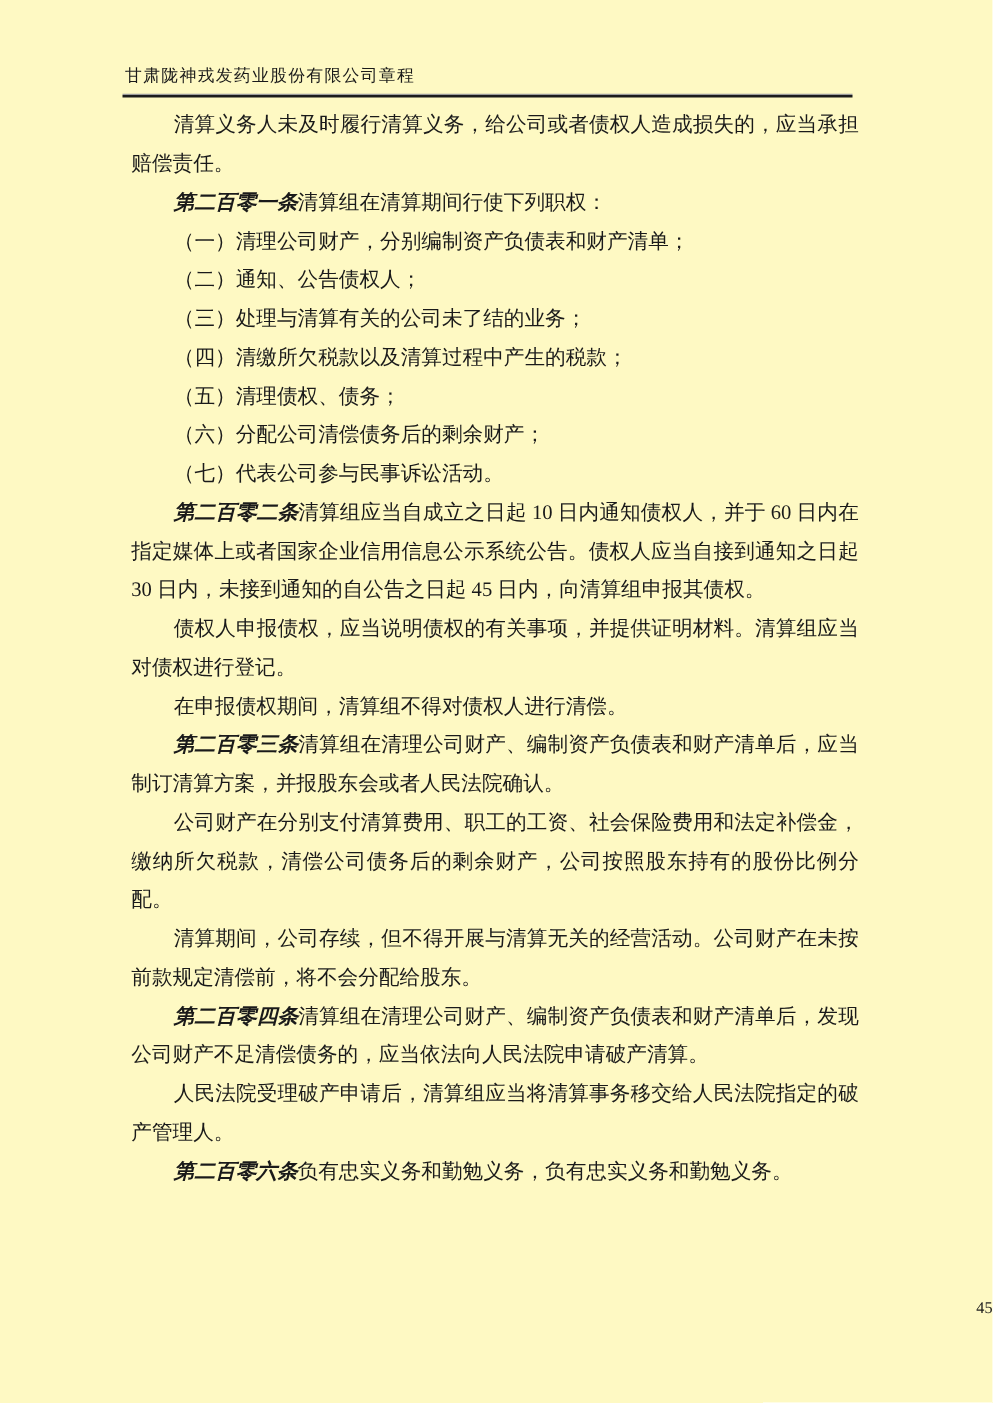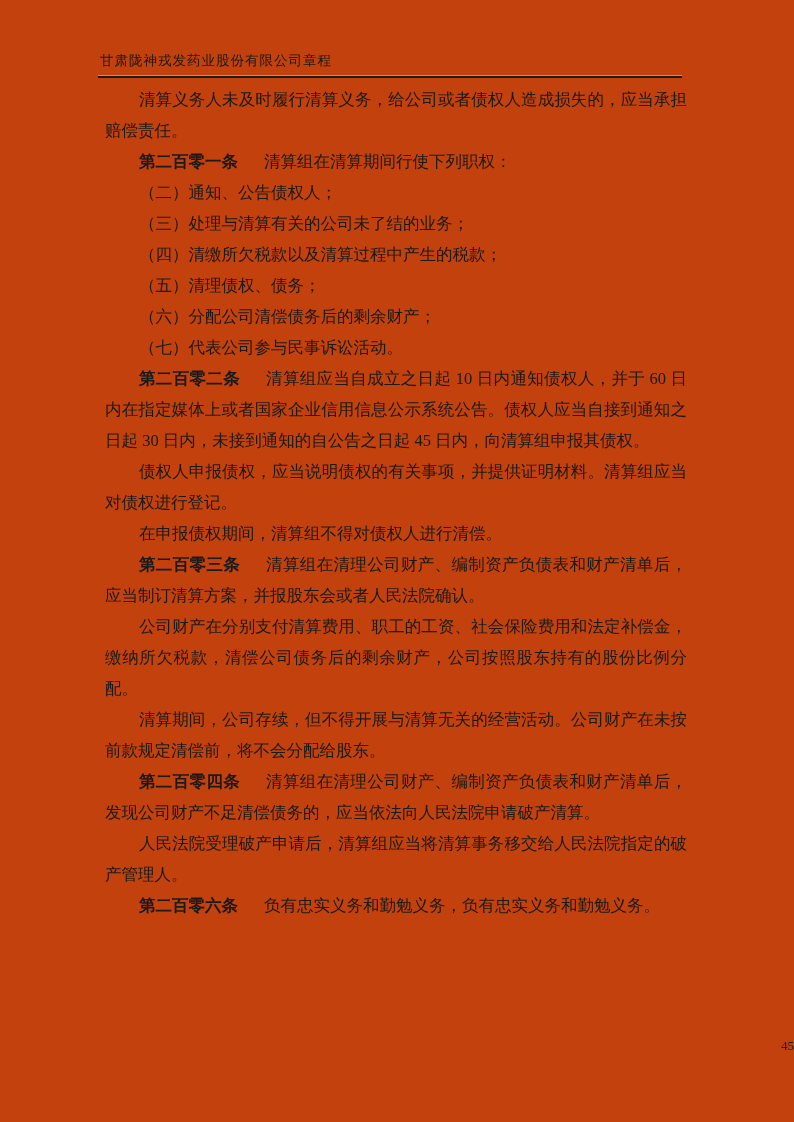--- a/index.html
+++ b/index.html
@@ -1,20 +1,20 @@
 <!DOCTYPE html>
 <html><head>
 <meta charset="utf-8">
 <style>
   html, body { margin: 0; padding: 0; background: #ffffff; }
   .page {
     position: relative;
     width: 794px;
     height: 1122px;
-    background: #c2410c;
+    background: #fef9c3;
     font-family: "Liberation Serif", "DejaVu Serif", serif;
     color: #1a1a1a;
     overflow: hidden;
   }
   
   .doc-header {
     position: absolute;
     top: 52px;
     left: 98px;
     width: 584px;
@@ -39,21 +39,21 @@
     margin: 0;
     font-size: 16.5px;
     line-height: 31px;
     text-indent: 34px;
     text-align: justify;
     color: #1a1a1a;
   }
   .art {
     font-weight: bold;
   }
-  .art:not(:empty) { margin-right: 26px; }
+  .art:not(:empty) { margin-right: 0; font-style: italic; }
   
   .page-number {
     position: absolute;
     top: 1038px;
     left: 0;
     width: 100%;
     text-align: right;
     font-size: 13px;
     color: #1a1a1a;
   }
@@ -65,20 +65,21 @@
 
   <div class="doc-header">
     <div class="doc-header-title">甘肃陇神戎发药业股份有限公司章程</div>
     <div class="header-rule-thin"></div>
     <div class="header-rule-thick"></div>
   </div>
 
   <div class="doc-body">
     <p><span class="art"></span><span>清算义务人未及时履行清算义务，给公司或者债权人造成损失的，应当承担赔偿责任。</span></p>
     <p><span class="art">第二百零一条</span><span>清算组在清算期间行使下列职权：</span></p>
+    <p><span class="art"></span><span>（一）清理公司财产，分别编制资产负债表和财产清单；</span></p>
     <p><span class="art"></span><span>（二）通知、公告债权人；</span></p>
     <p><span class="art"></span><span>（三）处理与清算有关的公司未了结的业务；</span></p>
     <p><span class="art"></span><span>（四）清缴所欠税款以及清算过程中产生的税款；</span></p>
     <p><span class="art"></span><span>（五）清理债权、债务；</span></p>
     <p><span class="art"></span><span>（六）分配公司清偿债务后的剩余财产；</span></p>
     <p><span class="art"></span><span>（七）代表公司参与民事诉讼活动。</span></p>
     <p><span class="art">第二百零二条</span><span>清算组应当自成立之日起 10 日内通知债权人，并于 60 日内在指定媒体上或者国家企业信用信息公示系统公告。债权人应当自接到通知之日起 30 日内，未接到通知的自公告之日起 45 日内，向清算组申报其债权。</span></p>
     <p><span class="art"></span><span>债权人申报债权，应当说明债权的有关事项，并提供证明材料。清算组应当对债权进行登记。</span></p>
     <p><span class="art"></span><span>在申报债权期间，清算组不得对债权人进行清偿。</span></p>
     <p><span class="art">第二百零三条</span><span>清算组在清理公司财产、编制资产负债表和财产清单后，应当制订清算方案，并报股东会或者人民法院确认。</span></p>

